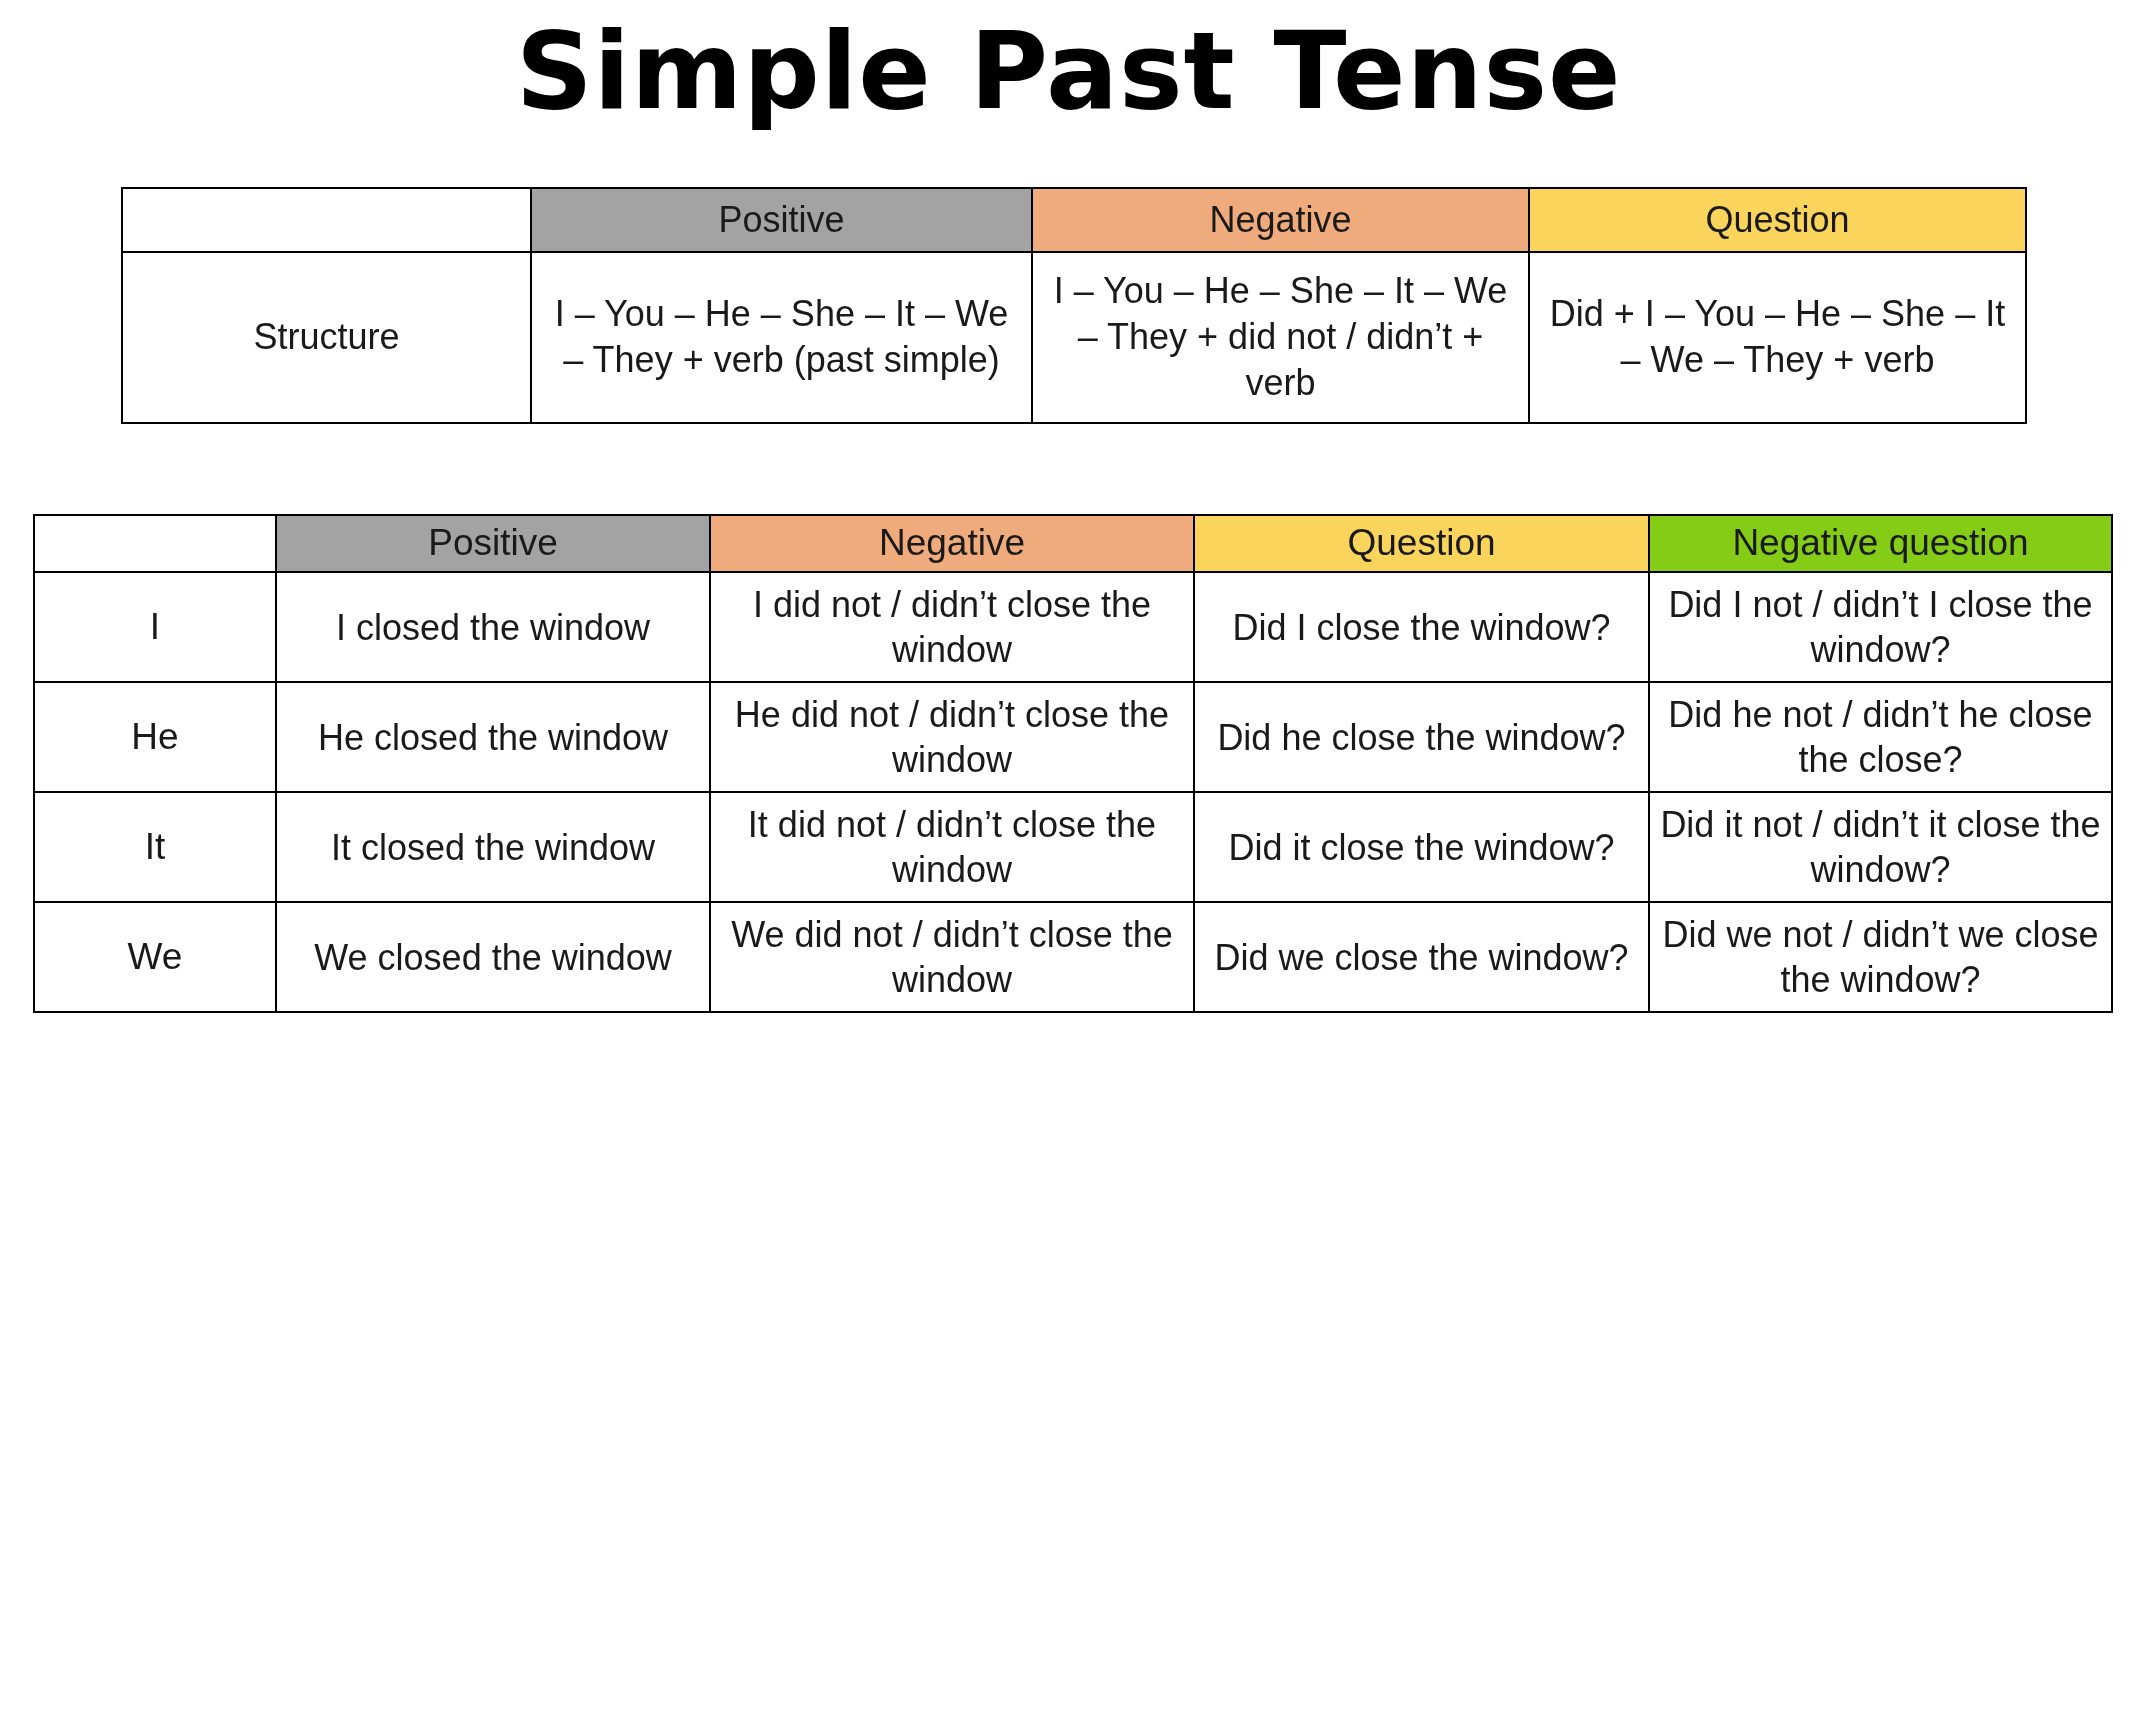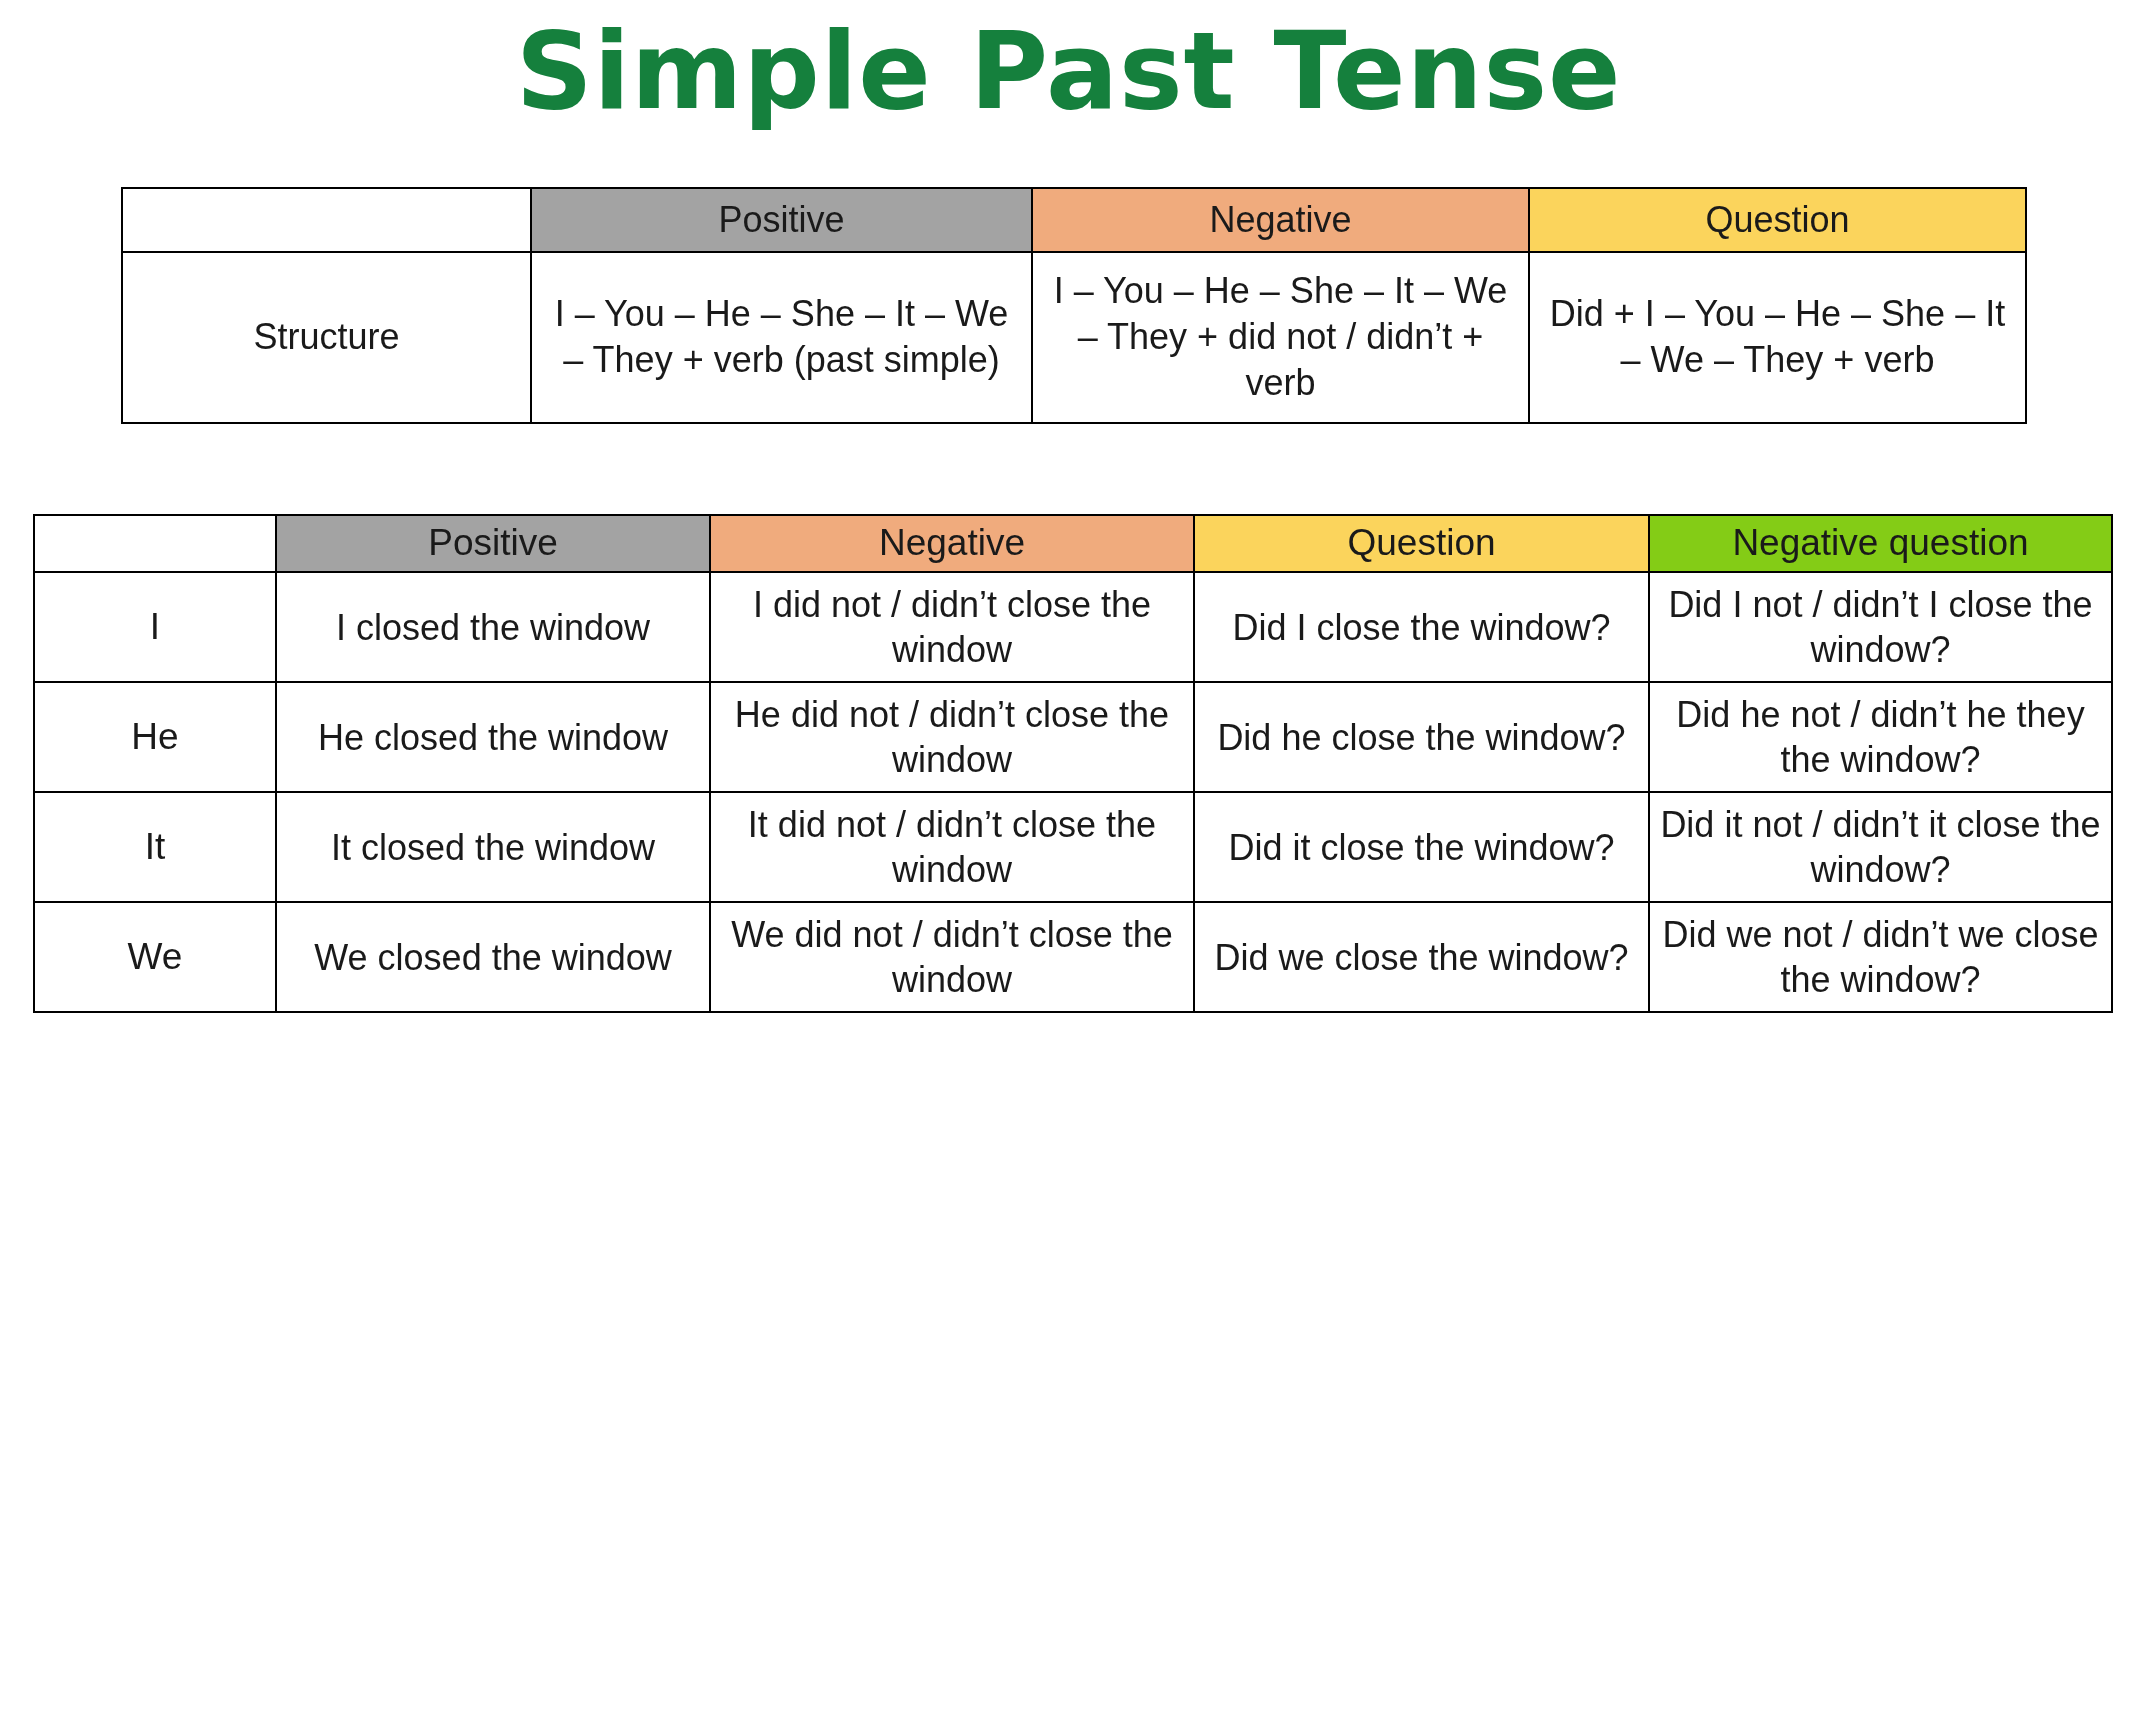--- a/index.html
+++ b/index.html
@@ -24,21 +24,21 @@
   
   .title {
     text-align: center;
     font-family: "DejaVu Sans", sans-serif;
     font-weight: bold;
     font-size: 107px;
     letter-spacing: 0.8px;
     line-height: 1.05;
     margin: 15px 0 17px 0;
     padding: 0;
-    color: #15803d;
+    color: #000000;
   }
 
   
   .structure-wrap {
     margin: 60px 0 0 121px;
     width: 1904px;
   }
   table {
     border-collapse: collapse;
     table-layout: fixed;
@@ -163,21 +163,21 @@
           <td>I closed the window</td>
           <td>I did not / didn’t close the window</td>
           <td>Did I close the window?</td>
           <td>Did I not / didn’t I close the window?</td>
         </tr>
         <tr>
           <td class="pronoun">He</td>
           <td>He closed the window</td>
           <td>He did not / didn’t close the window</td>
           <td>Did he close the window?</td>
-          <td>Did he not / didn’t he they the window?</td>
+          <td>Did he not / didn’t he close the close?</td>
         </tr>
         <tr>
           <td class="pronoun">It</td>
           <td>It closed the window</td>
           <td>It did not / didn’t close the window</td>
           <td>Did it close the window?</td>
           <td>Did it not / didn’t it close the window?</td>
         </tr>
         <tr>
           <td class="pronoun">We</td>

